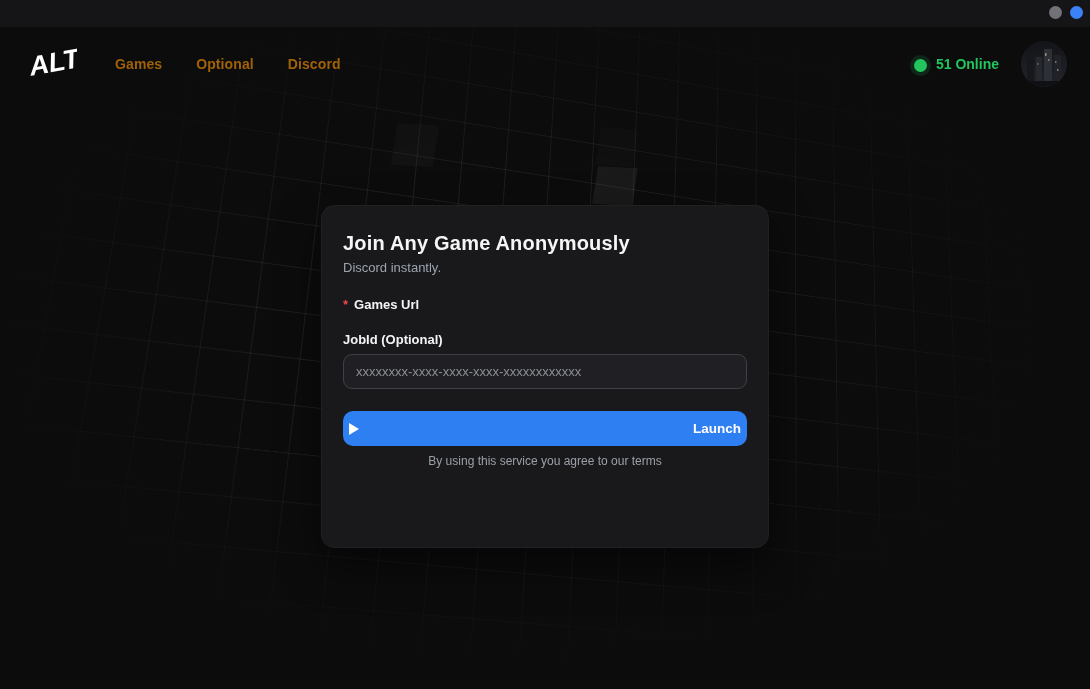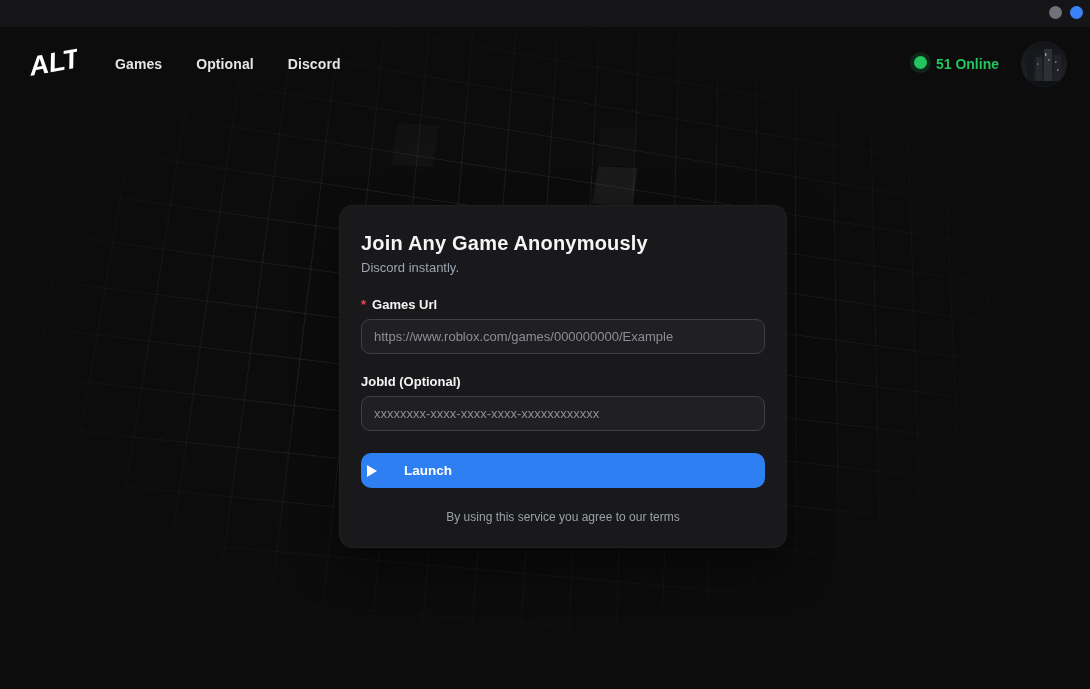--- a/index.html
+++ b/index.html
@@ -46,38 +46,38 @@
 
   
   .navbar{
     position:absolute;left:0;top:27px;width:1090px;height:73px;
     display:flex;align-items:center;z-index:20;
     padding:0 23px 0 25px;box-sizing:border-box;
   }
   .logo{flex:0 0 auto;margin-right:38px;cursor:pointer;}
   .nav-links{display:flex;align-items:center;gap:34px;}
   .nav-link{
-    color:#e5e5e5;font-size:14px;font-weight:700;letter-spacing:.1px;
+    color:#a16207;font-size:14px;font-weight:700;letter-spacing:.1px;
     cursor:pointer;white-space:nowrap;
   }
   .nav-right{margin-left:auto;display:flex;align-items:center;}
-  .status{display:flex;align-items:flex-start;gap:9px;}
+  .status{display:flex;align-items:flex-end;gap:9px;}
   .status-dot{
     width:13px;height:13px;border-radius:50%;background:#22c55e;
     box-shadow:0 0 0 4px rgba(34,197,94,0.15);
   }
   .status-label{color:#22c55e;font-size:14px;font-weight:700;}
   .avatar{
     width:46px;height:46px;border-radius:50%;overflow:hidden;
     margin-left:22px;cursor:pointer;flex:0 0 auto;background:#17181c;
   }
 
   
   .card{
-    position:absolute;left:339px;top:205px;width:448px;height:343px;
+    position:absolute;left:321px;top:205px;width:448px;height:343px;
     background:#19191c;border:1px solid rgba(255,255,255,0.03);
     border-radius:14px;box-sizing:border-box;
     box-shadow:0 18px 42px rgba(0,0,0,0.5);
     padding:26px 21px 0 21px;z-index:10;
   }
   .card-title{
     color:#f5f5f6;font-size:20px;font-weight:800;letter-spacing:.2px;
     margin:0 0 5px 0;
   }
   .card-subtitle{color:#9ca3af;font-size:13px;margin:0 0 22px 0;}
@@ -90,31 +90,31 @@
     width:100%;height:35px;box-sizing:border-box;
     background:#202024;border:1px solid #3f3f46;border-radius:9px;
     color:#e4e4e7;font-size:13px;padding:0 12px;outline:none;
     font-family:"Liberation Sans", sans-serif;
   }
   .text-input::placeholder{color:#8b8e94;}
   .field + .field{margin-top:20px;}
   .launch-btn{
     margin-top:22px;width:100%;height:35px;border:none;border-radius:10px;
     background:#2e7ff2;color:#ffffff;font-size:13.5px;font-weight:700;
-    display:flex;align-items:center;justify-content:flex-start;gap:27px;
+    display:flex;align-items:center;justify-content:space-between;gap:27px;
     cursor:pointer;font-family:"Liberation Sans", sans-serif;
   }
   .play-triangle{
     width:0;height:0;display:inline-block;
     border-left:10px solid #ffffff;
     border-top:6px solid transparent;
     border-bottom:6px solid transparent;
   }
   .terms{
-    margin-top:22px;text-align:center;color:#9aa0a8;font-size:12px;
+    margin-top:8px;text-align:center;color:#9aa0a8;font-size:12px;
   }
 </style>
 </head>
 <body>
 
 <div class="titlebar">
   <div class="win-dot min"></div>
   <div class="win-dot close"></div>
 </div>
 
@@ -172,21 +172,20 @@
 
 <div class="card">
   <h1 class="card-title">Join Any Game Anonymously</h1>
   <p class="card-subtitle">Discord instantly.</p>
 
   <div class="field">
     <div class="field-label">
       <span class="req">*</span>
       <span>Games Url</span>
     </div>
-    <input class="text-input" type="text" placeholder="https://www.roblox.com/games/000000000/Example" style="">
   </div>
 
   <div class="field">
     <div class="field-label">
       <span>JobId (Optional)</span>
     </div>
     <input class="text-input" type="text" placeholder="xxxxxxxx-xxxx-xxxx-xxxx-xxxxxxxxxxxx" style="">
   </div>
 
   <button class="launch-btn">

